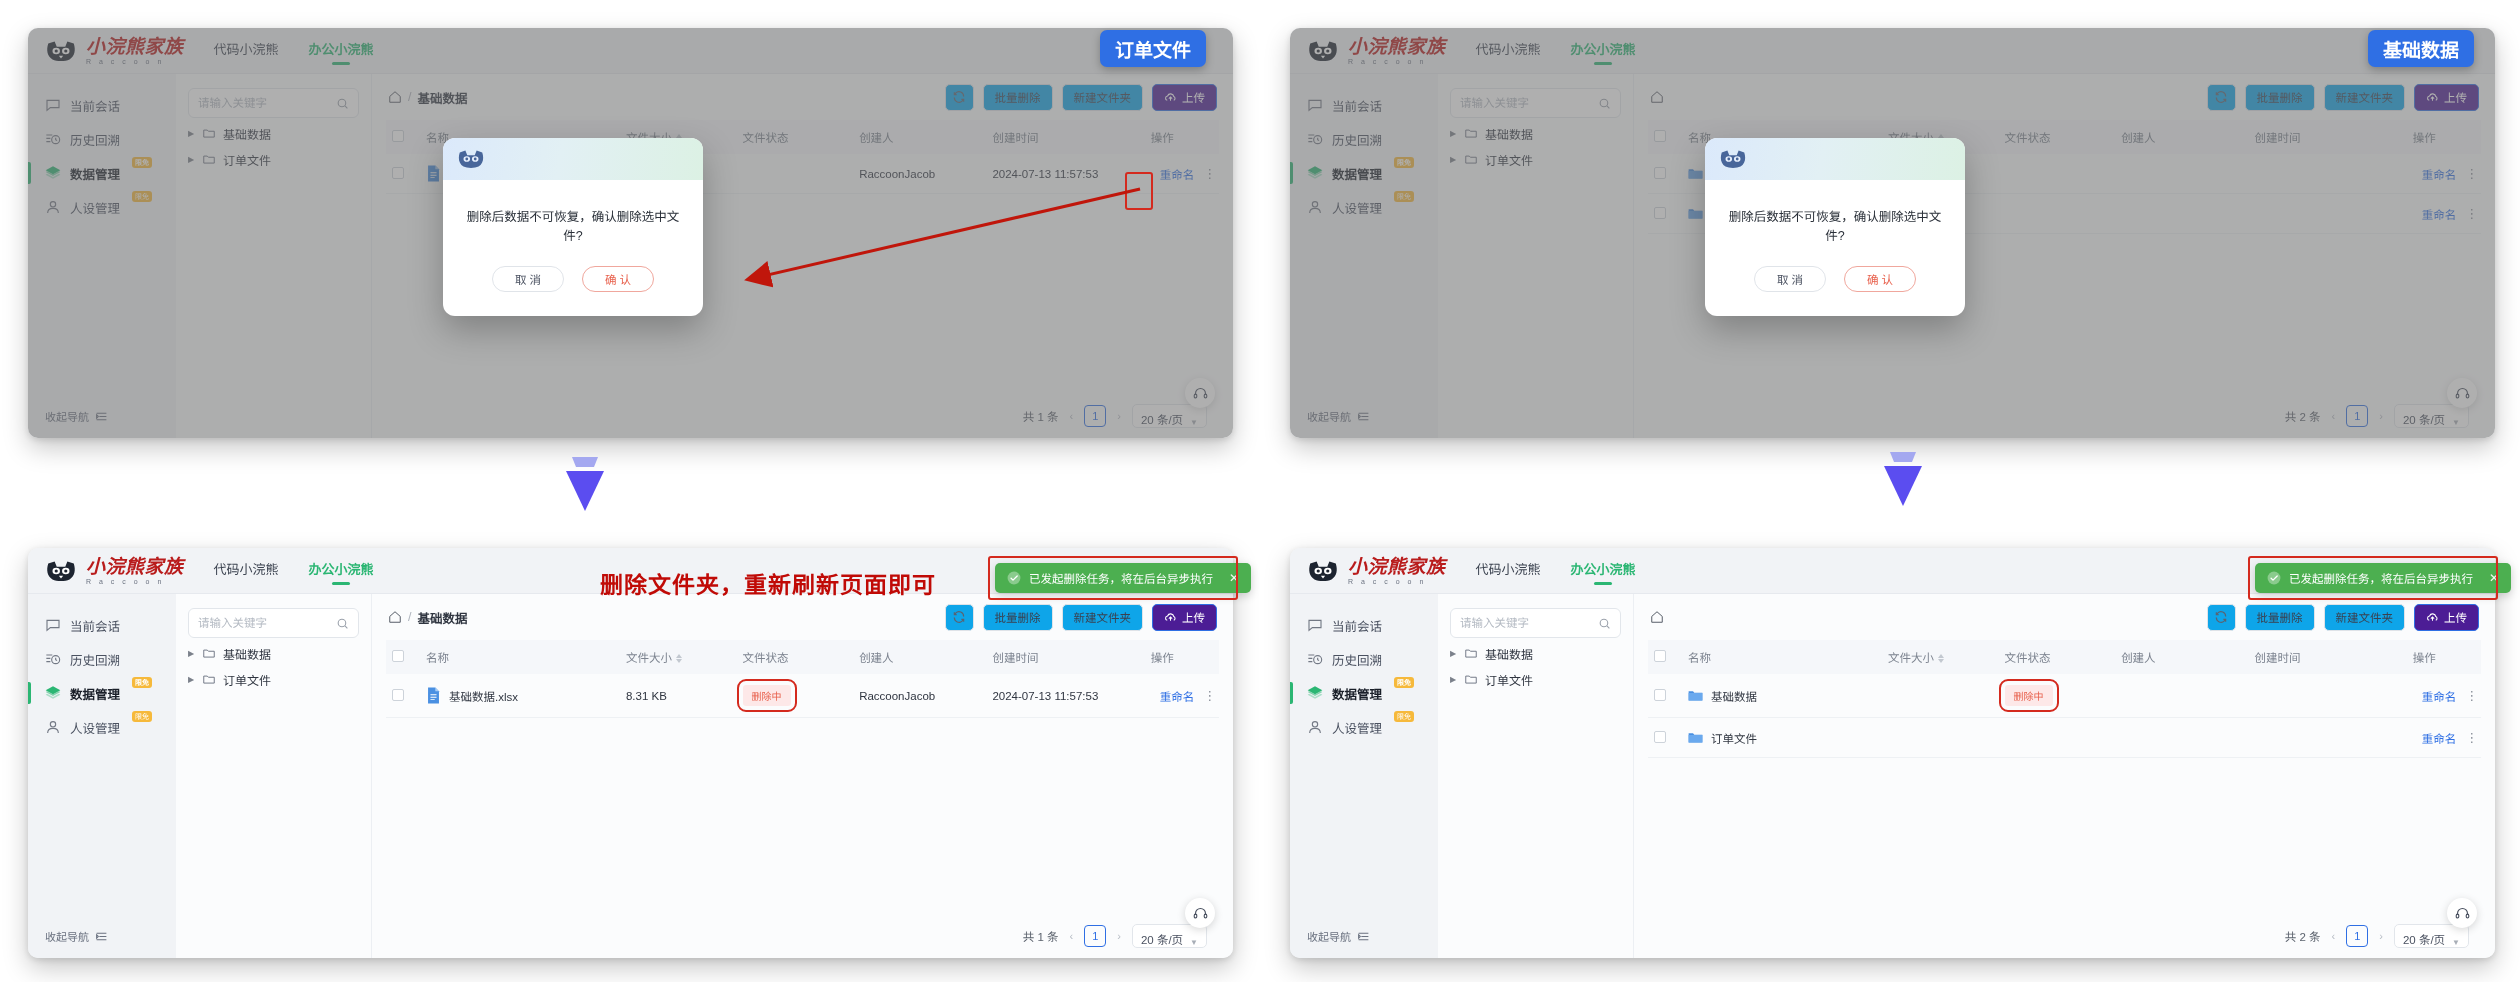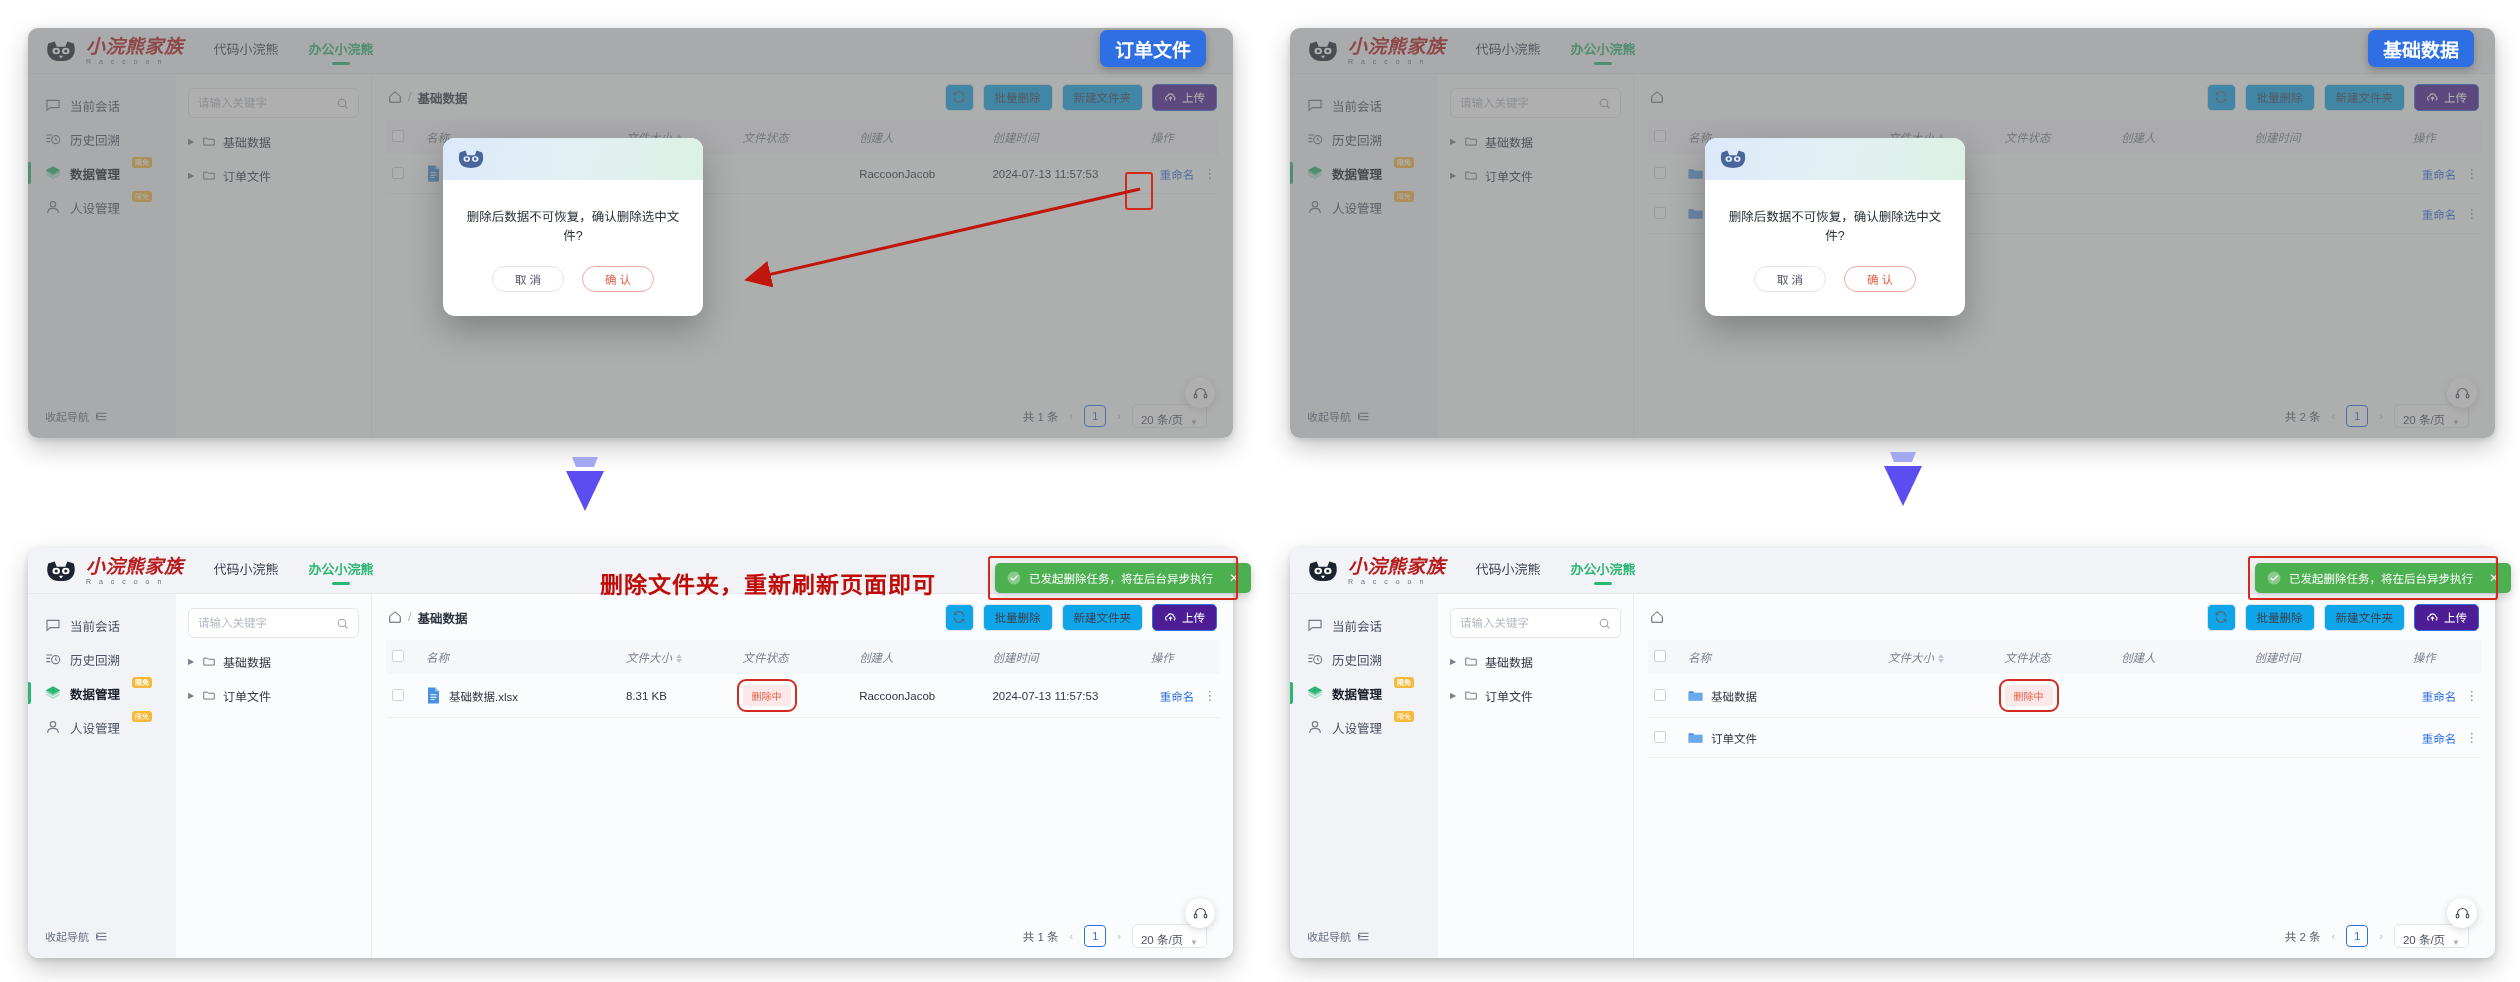--- a/index.html
+++ b/index.html
@@ -69,21 +69,21 @@
   }
   .collapse{
     margin-top:auto; margin-bottom:14px; padding-left:17px;
     display:flex; align-items:center; gap:6px; font-size:11px; color:#6b7280;
   }
   .collapse svg{ width:13px; height:13px; }
 
   
   .tree{
     width:196px; flex:0 0 196px; background:#fbfcfd; padding:14px 12px 0 12px;
-    border-right:1px solid #eceff3; display:flex; flex-direction:column; gap:12px;
+    border-right:1px solid #eceff3; display:flex; flex-direction:column; gap:4px;
   }
   .searchbox{
     height:30px; border:1px solid #e2e6eb; border-radius:6px; background:#fff;
     display:flex; align-items:center; padding:0 9px; gap:6px;
   }
   .searchbox input{
     border:0; outline:0; flex:1; font-size:11.5px; color:#333; background:transparent;
     font-family:inherit; min-width:0;
   }
   .searchbox input::placeholder{ color:#b4bac3; }
@@ -108,21 +108,21 @@
     align-items:center; gap:5px; white-space:nowrap; font-family:inherit;
   }
   .btn.icon{ width:29px; padding:0; justify-content:center; }
   .btn.icon svg{ width:14px; height:14px; color:#5b6270;}
   .btn.primary{ background:#4c1d95; border-color:#2f6fe4; color:#fff; }
   .btn.primary svg{ width:13px; height:13px; }
 
   
   .tablewrap{ flex:1; padding:0 14px; min-height:0; }
   table{ width:100%; border-collapse:collapse; table-layout:fixed; }
-  thead tr{ background:#f5f7fa;font-style:italic; }
+  thead tr{ background:#f5f7fa; }
   th{
     text-align:left; font-size:11.5px; font-weight:400; color:#7c838f;
     padding:9px 6px; white-space:nowrap;
   }
   td{
     font-size:11.5px; color:#2f3540; padding:11px 6px;
     border-bottom:1px solid #eef1f4; white-space:nowrap; overflow:hidden;
   }
   .cb{ width:12px; height:12px; border:1px solid #cdd3da; border-radius:2px; background:#fff; display:inline-block;}
   .namecell{ display:flex; align-items:center; gap:8px; }

